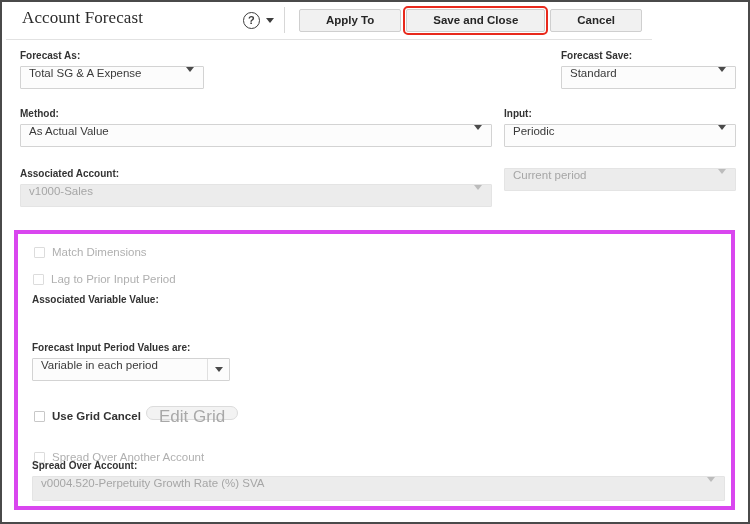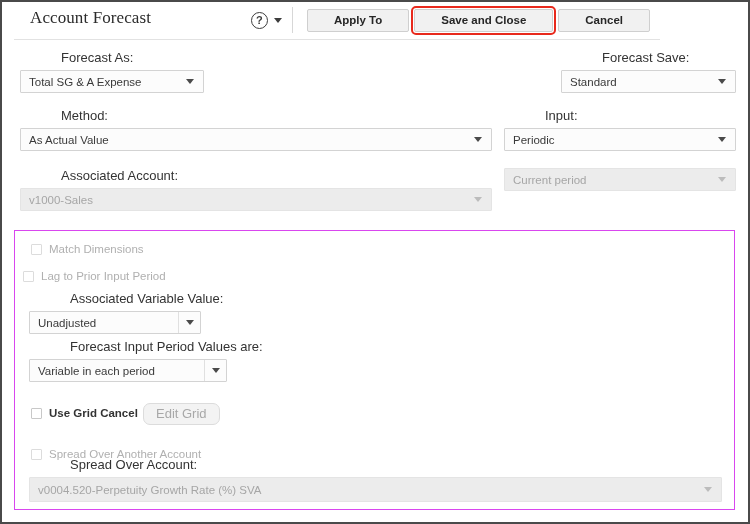--- a/index.html
+++ b/index.html
@@ -16,21 +16,21 @@
     left: 0; top: 0;
     width: 750px; height: 524px;
     background: #ffffff;
     border: 2px solid #4a4a4a;
     overflow: hidden;
   }
 
   
   .header {
     position: absolute;
-    left: 12px; top: 0;
+    left: 4px; top: 0;
     width: 646px; height: 38px;
     background: #ffffff;
     border-bottom: 1px solid #e2e2e2;
   }
 
   .page-title {
     position: absolute;
     left: 16px; top: 6px;
     font-family: "Liberation Serif", serif;
     font-size: 17px;
@@ -101,37 +101,36 @@
     position: absolute;
     left: 0; top: 38px;
     width: 746px;
     height: 482px;
     background: #ffffff;
   }
 
   .field { position: absolute; }
 
   .field-label {
-    font-size: 13px;
-    font-weight: normal;
+    font-size: 10px;
+    font-weight: bold;
     color: #333333;
     margin-bottom: 5px;
     display: block;
     white-space: nowrap;
-    margin-left: 41px;
   }
 
   .select {
     position: relative;
     height: 23px;
     background: #fcfcfc;
     border: 1px solid #d3d3d3;
     border-radius: 1px;
     display: flex;
-    align-items: center;
+    align-items: flex-start;
   }
 
   .select .val {
     font-size: 11.5px;
     color: #3a3a3a;
     padding-left: 8px;
     white-space: nowrap;
     overflow: hidden;
     text-overflow: ellipsis;
     flex: 1;
@@ -163,21 +162,21 @@
   }
   .select.disabled .val { color: #a6a6a6; }
   .select.disabled .arrow { border-top-color: #bcbcbc; }
 
   
   .panel {
     position: absolute;
     left: 12px; top: 190px;
     width: 721px;
     height: 280px;
-    border: 1px solid #d946ef;
+    border: 4px solid #d946ef;
     background: #ffffff;
   }
 
   .chk-row {
     position: absolute;
     display: flex;
     align-items: center;
   }
 
   .chk {
@@ -192,26 +191,26 @@
 
   .chk-label {
     font-size: 11.5px;
     color: #333333;
     font-weight: bold;
     white-space: nowrap;
   }
   .chk-label.dis { color: #b0b0b0; font-weight: normal; }
 
   .sub-btn {
-    height: 22px;
+    height: 14px;
     padding: 0 12px;
     background: #f3f3f3;
     border: 1px solid #dcdcdc;
     border-radius: 7px;
-    font-size: 13px;
+    font-size: 17px;
     color: #a8a8a8;
     font-family: "Liberation Sans", sans-serif;
     line-height: 20px;
     white-space: nowrap;
   }
 </style>
 </head>
 <body>
 
 <div class="window">
@@ -278,33 +277,27 @@
       </div>
     </div>
 
     <div class="panel">
 
       <div class="chk-row" style="left:16px; top:12px;">
         <span class="chk dis"></span>
         <span class="chk-label dis">Match Dimensions</span>
       </div>
 
-      <div class="chk-row" style="left:8px; top:39px;">
+      <div class="chk-row" style="left:15px; top:39px;">
         <span class="chk dis"></span>
         <span class="chk-label dis">Lag to Prior Input Period</span>
       </div>
 
       <div class="field" style="left:14px; top:60px; width:172px;">
         <span class="field-label">Associated Variable Value:</span>
-        <div class="select split">
-          <span class="val">Unadjusted</span>
-          <span class="arrow-box">
-            <span class="arrow"></span>
-          </span>
-        </div>
       </div>
 
       <div class="field" style="left:14px; top:108px; width:198px;">
         <span class="field-label">Forecast Input Period Values are:</span>
         <div class="select split">
           <span class="val">Variable in each period</span>
           <span class="arrow-box">
             <span class="arrow"></span>
           </span>
         </div>

